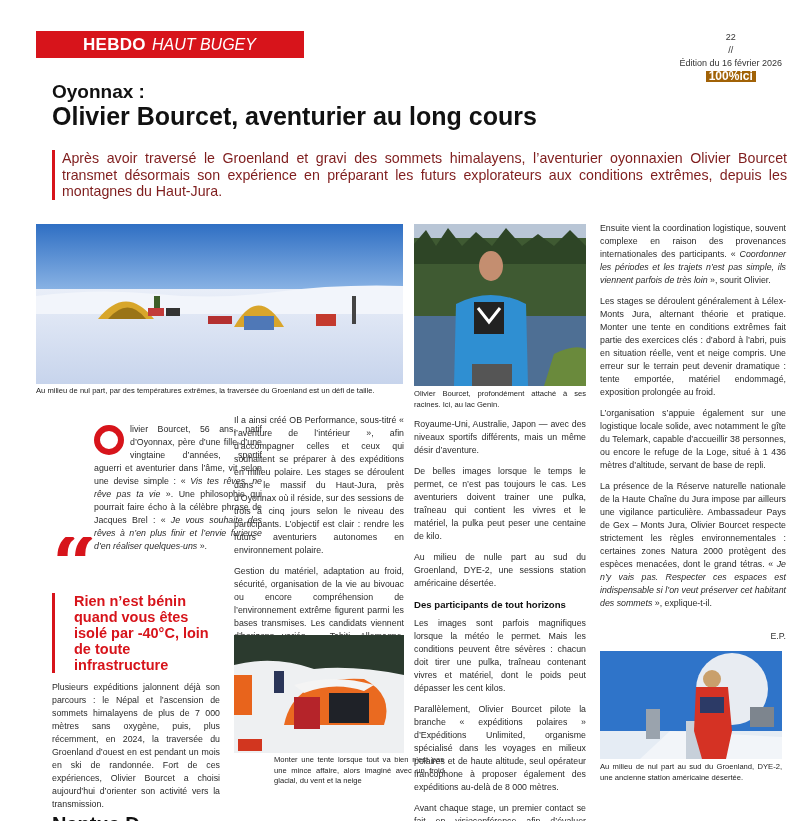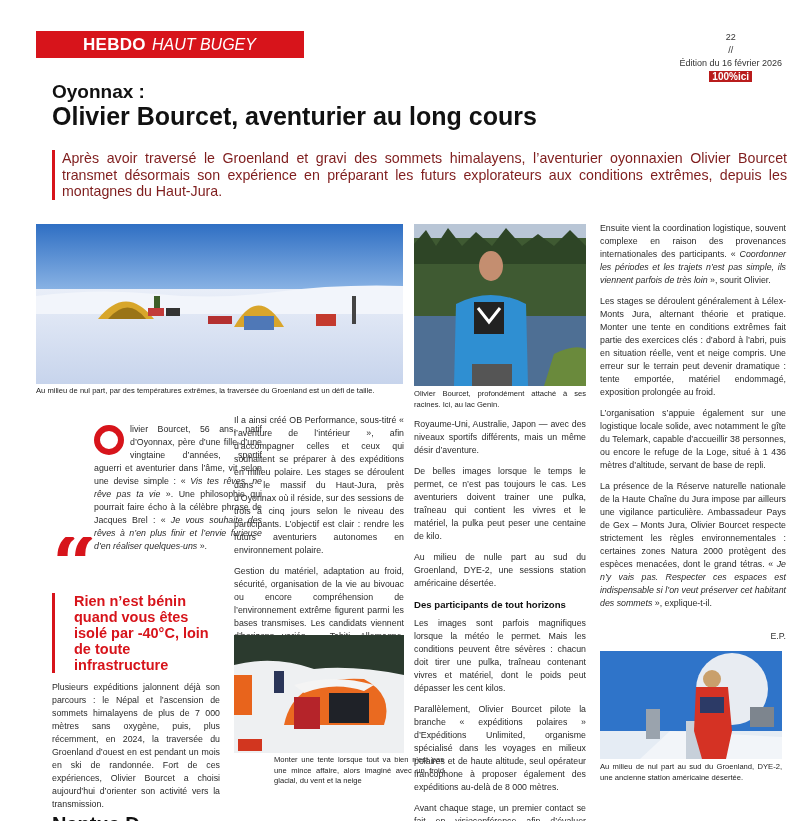--- a/index.html
+++ b/index.html
@@ -4,21 +4,21 @@
 <style>
   * { box-sizing: border-box; margin: 0; padding: 0; }
   html, body { width: 800px; height: 821px; background: #ffffff; overflow: hidden; }
   body { position: relative; font-family: "Liberation Sans", sans-serif; color: #222; }
 
   .masthead { position: absolute; left: 36px; top: 31px; width: 268px; height: 27px; background: #d7141b; color: #fff; display: flex; align-items: center; padding-left: 47px; }
   .masthead .brand { font-weight: bold; font-size: 17px; letter-spacing: 0.3px; }
   .masthead .region { font-style: italic; font-size: 16px; margin-left: 6px; font-weight: normal; }
 
   .edition { position: absolute; right: 18px; top: 32px; font-size: 9px; color: #333; display: flex; align-items: center; gap: 3px; flex-direction: column; }
-  .edition .badge { background: #b91c1c; color: #fff; font-weight: bold; padding: 0 3px; font-size: 10px; line-height: 11px; }
+  .edition .badge { background: #a16207; color: #fff; font-weight: bold; padding: 0 3px; font-size: 12px; line-height: 11px; }
 
   .kicker { position: absolute; left: 52px; top: 81px; font-size: 19px; font-weight: bold; color: #111; }
   .headline { position: absolute; left: 52px; top: 102px; font-size: 25px; font-weight: bold; color: #111; }
 
   .chapo { position: absolute; left: 52px; top: 150px; width: 735px; border-left: 3px solid #d7141b; padding-left: 7px; font-size: 14.2px; line-height: 16.5px; color: #7f1d1d; text-align: justify; }
 
   .photo { position: absolute; overflow: hidden; }
   .caption { position: absolute; font-size: 7.6px; line-height: 10.5px; color: #222; text-align: justify; }
   .caption.bold { font-weight: normal; }
 

